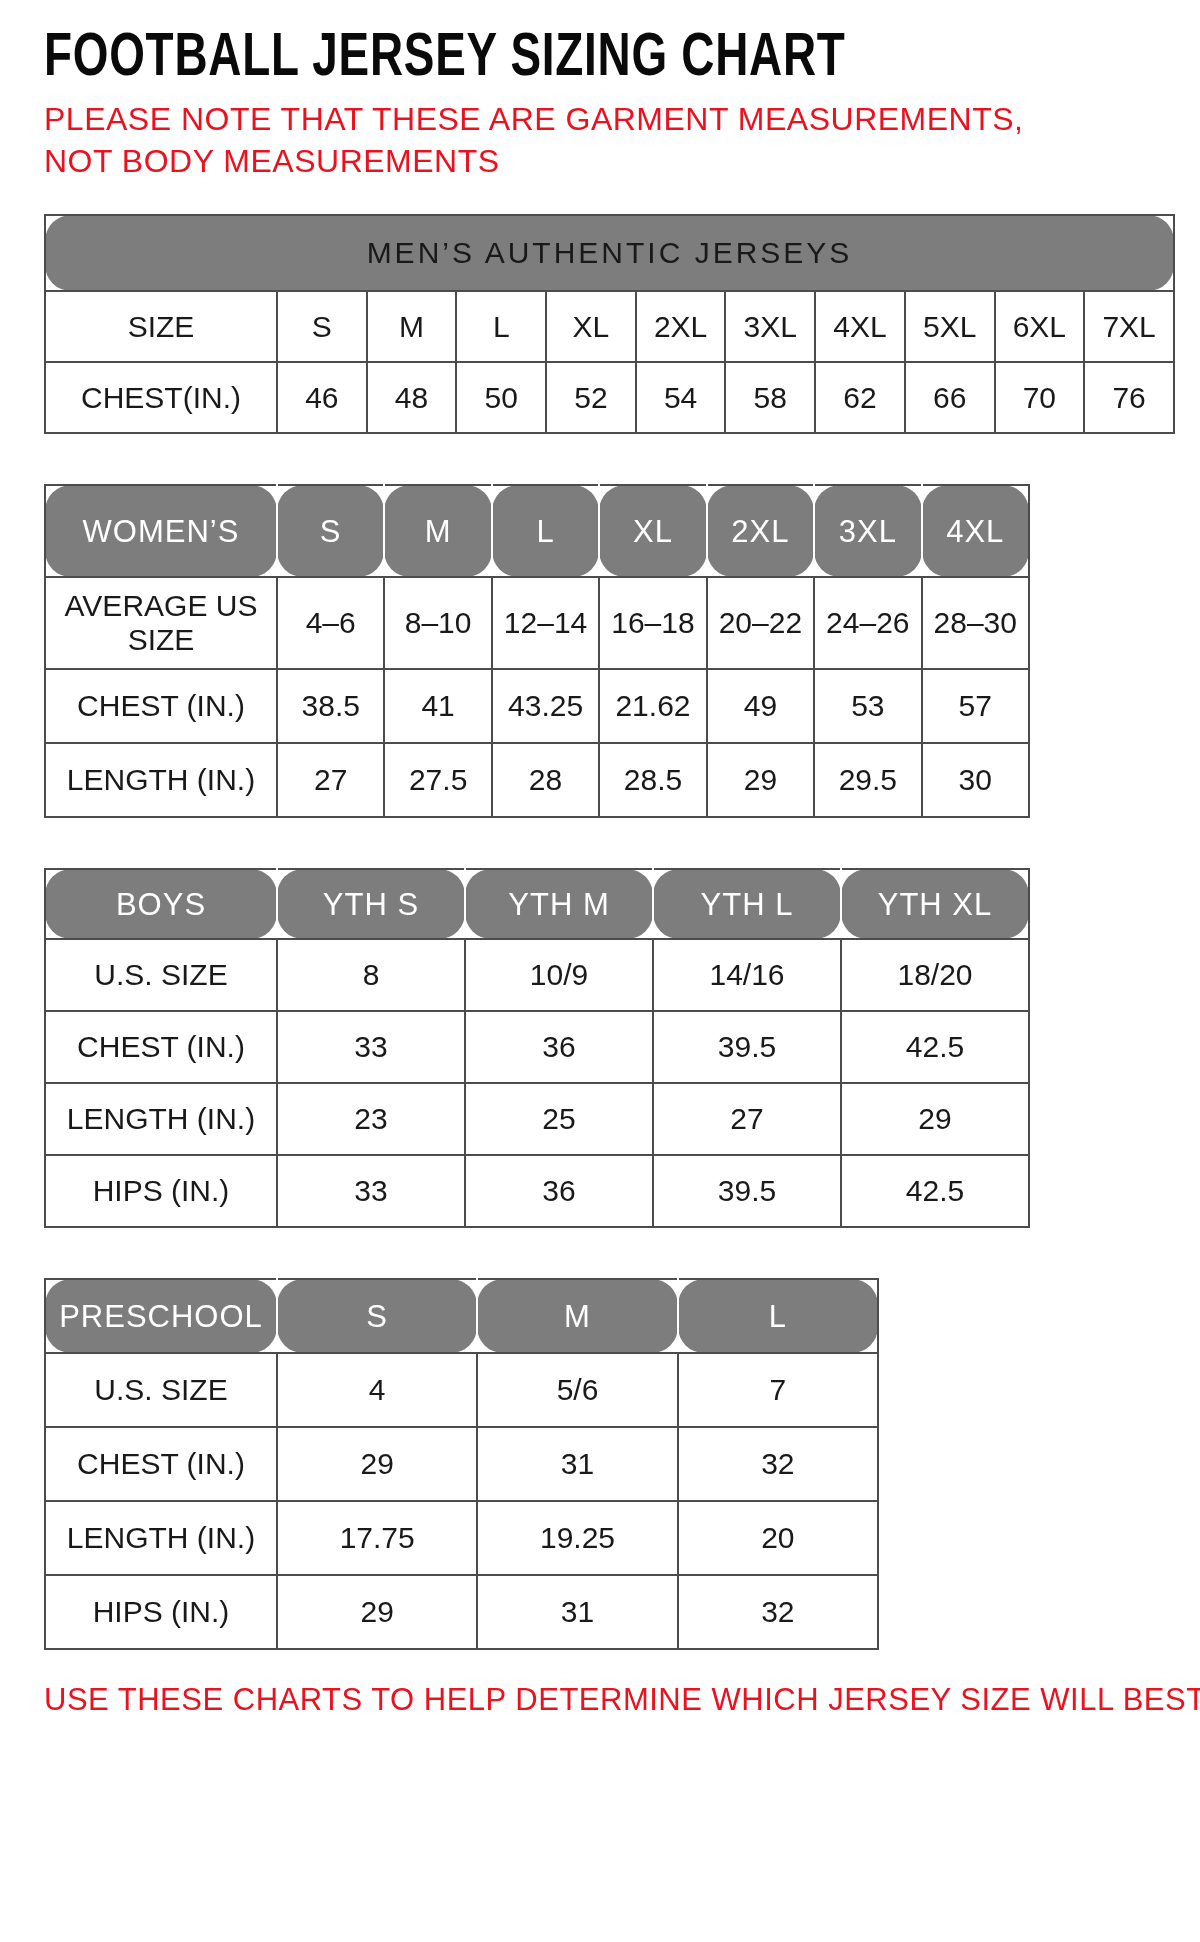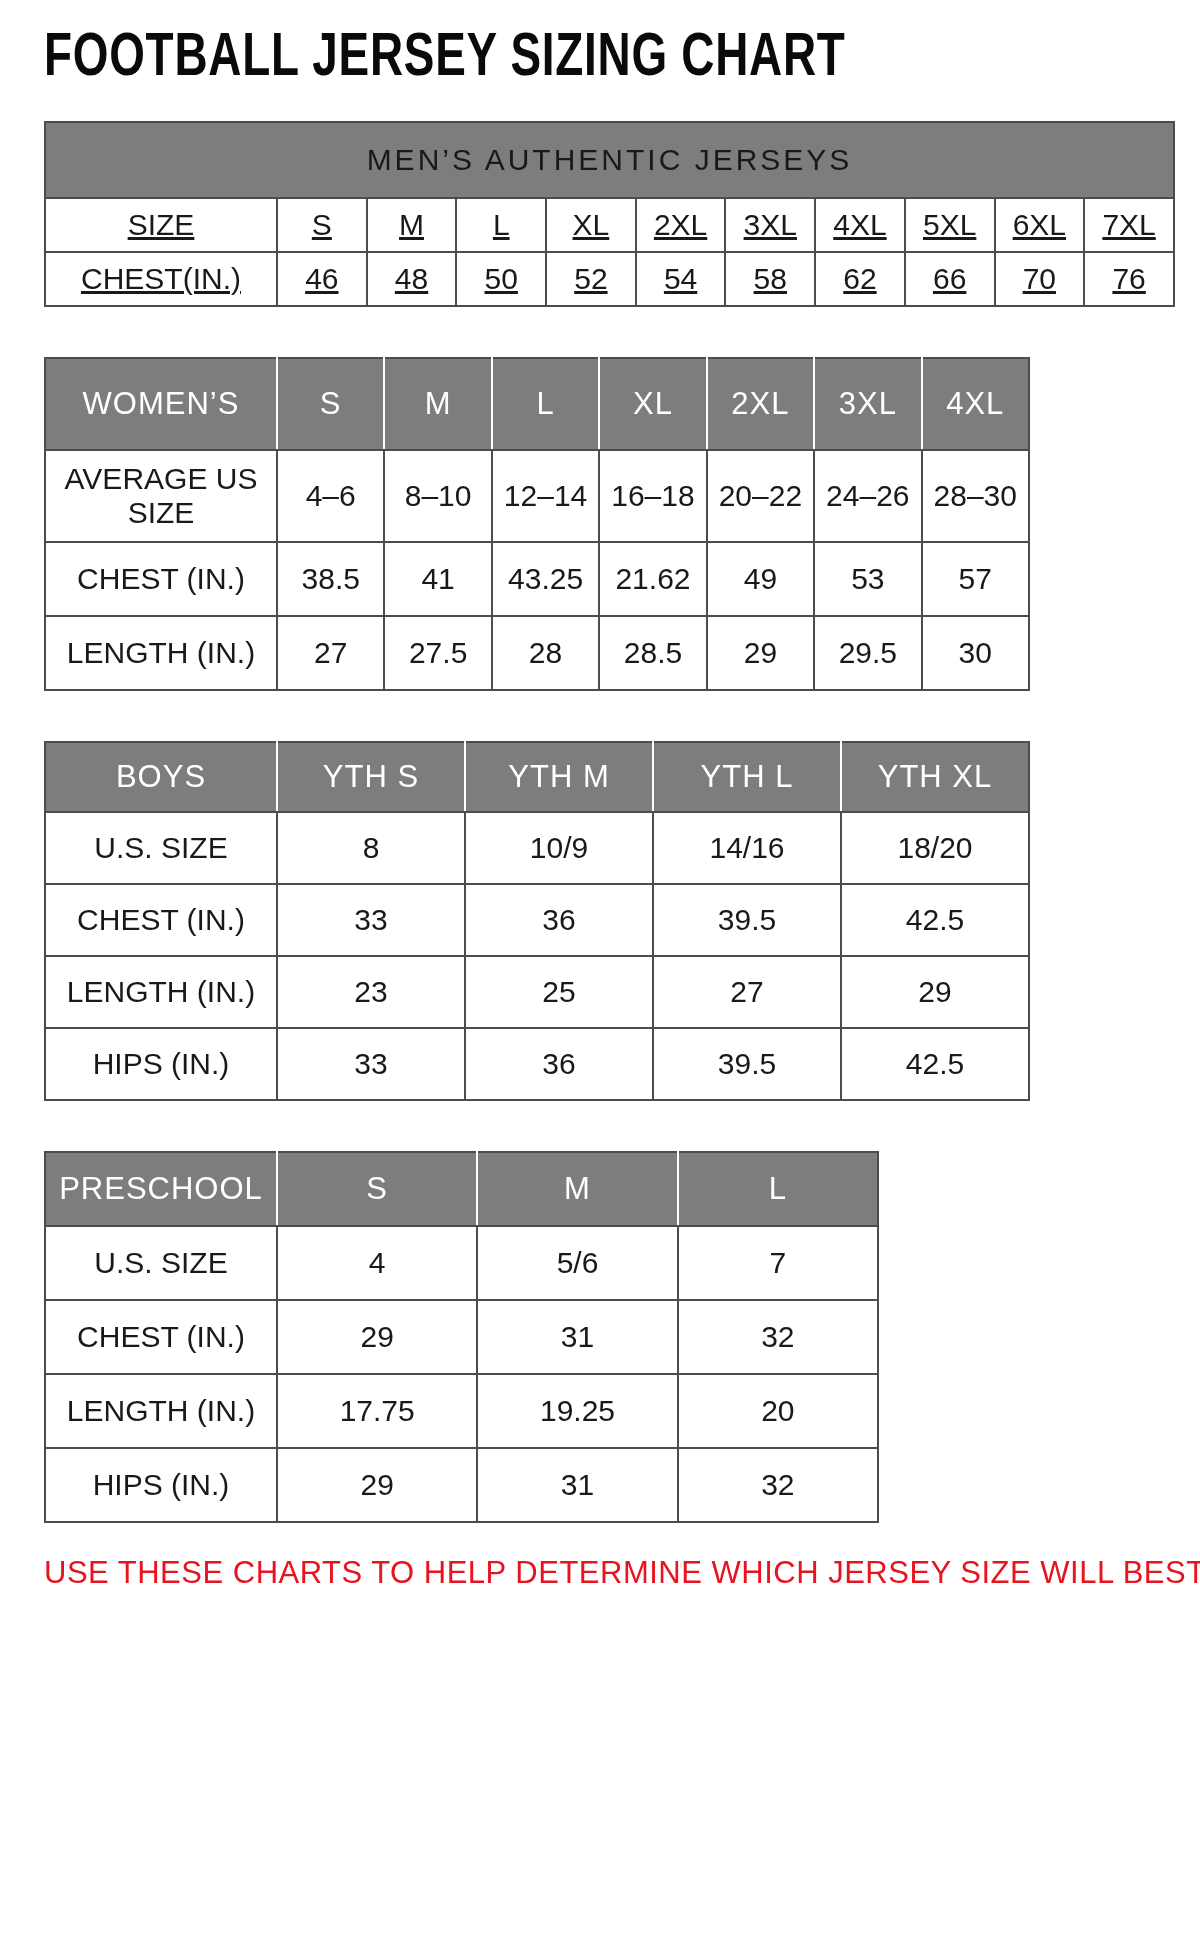--- a/index.html
+++ b/index.html
@@ -32,45 +32,46 @@
   .t-boys{width:986px;}
   .t-preschool{width:835px;}
   .sizing-table col.lbl{width:232px;}
   .sizing-table th,.sizing-table td{
     border:2px solid var(--border-col);
     text-align:center;vertical-align:middle;
     font-weight:normal;font-size:30px;color:var(--ink);
     padding:0 6px;line-height:1.15;
   }
   .banner,th.gray{
-    background:var(--header-gray);color:#fff;
+    background:var(--header-gray);color:#fff;border-radius:26px;
   }
   .banner{font-size:34px;letter-spacing:3px;height:76px;}
   th.gray{font-size:31px;letter-spacing:1px;}
   th.gray:not(:last-child){border-right-color:#fff;}
-  .t-mens tbody tr{height:54px;text-decoration:underline;}
+  .t-mens tbody tr{height:71px;}
   .t-womens thead tr{height:92px;}
   .t-womens tbody tr{height:74px;padding-left:48px;}
   .t-womens tbody tr:first-child{height:92px;}
   .t-boys thead tr{height:70px;}
   .t-boys tbody tr{height:72px;}
   .t-preschool thead tr{height:74px;}
   .t-preschool tbody tr{height:74px;}
   .footer{
     margin:32px 0 0 0;
     color:var(--accent-red);font-size:31px;letter-spacing:.5px;white-space:nowrap;
   }
 </style>
 </head>
 <body>
 
 <div class="page">
 
   <h1 class="title">FOOTBALL JERSEY SIZING CHART</h1>
 
+  <p class="note">PLEASE NOTE THAT THESE ARE GARMENT MEASUREMENTS, NOT BODY MEASUREMENTS</p>
 
   <table class="sizing-table t-mens">
     <colgroup>
         <col class="lbl">
         <col span="10">
       </colgroup>
     <thead>
       <tr>
         <th class="banner" colspan="11">MEN’S AUTHENTIC JERSEYS</th>
       </tr>

